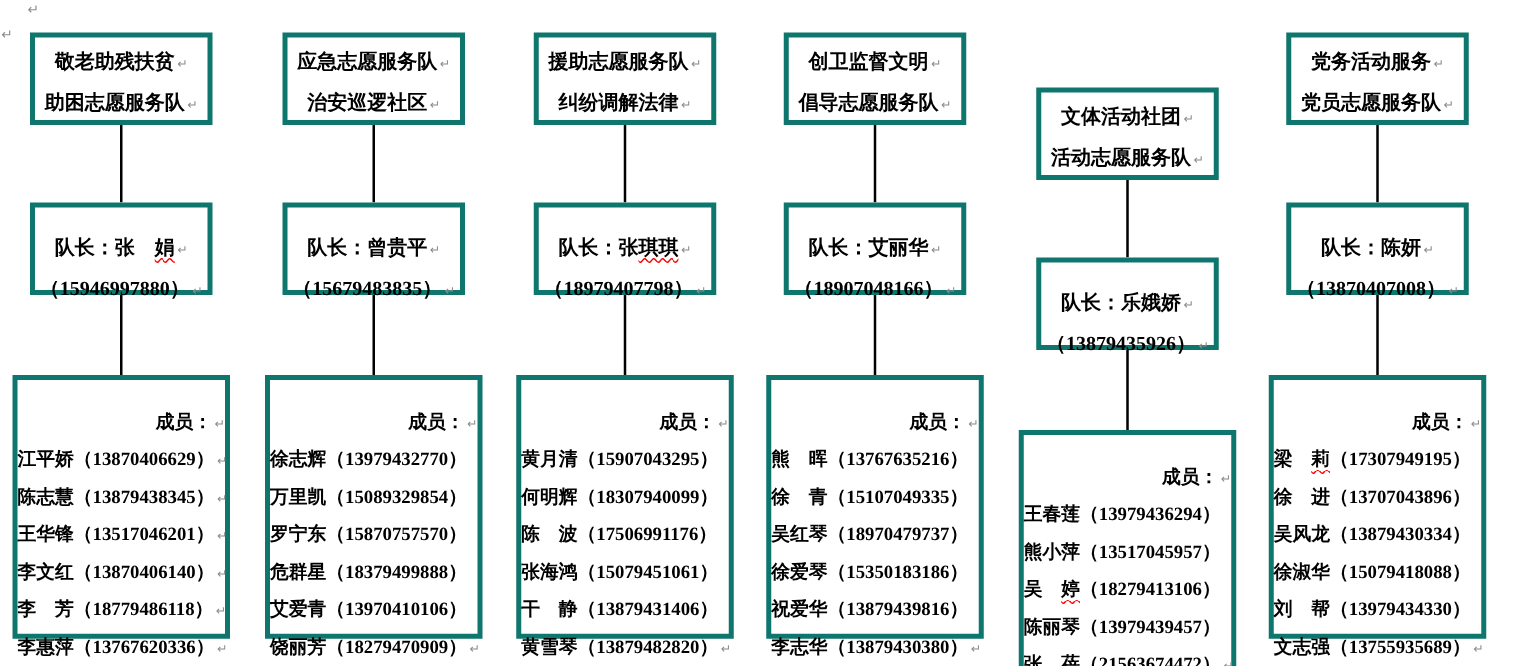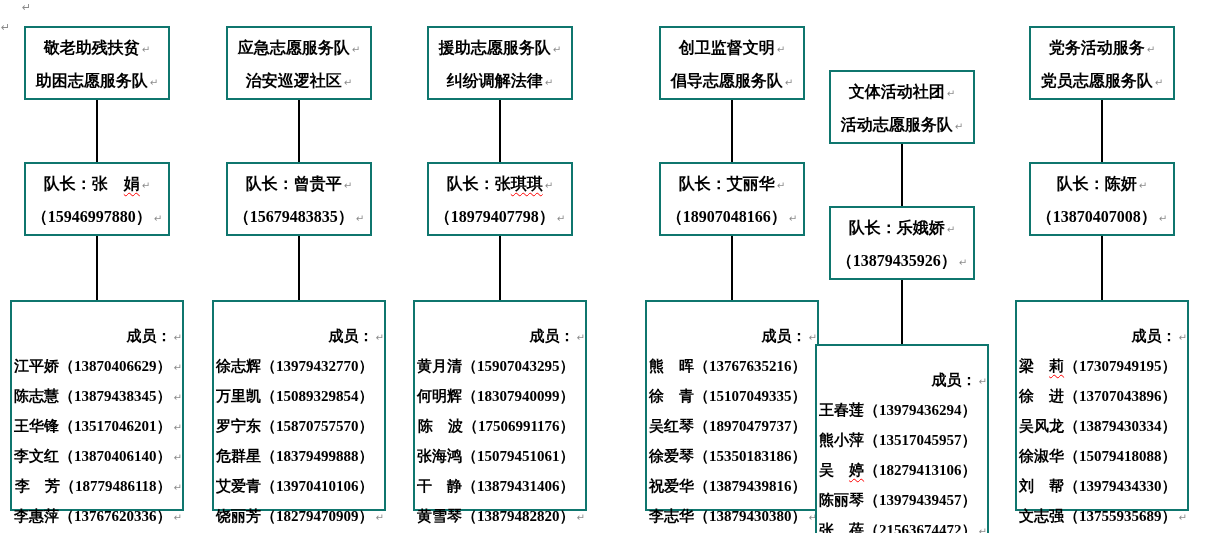--- a/index.html
+++ b/index.html
@@ -11,27 +11,27 @@
   }
   .page-mark { position:absolute; color:#8c8c8c; font-size:11px; font-weight:normal;
     font-family:"DejaVu Sans", sans-serif; }
   .page-mark.pm1 { left:22px; top:1px; }
   .page-mark.pm2 { left:1px; top:21px; }
 
   .column { position:absolute; top:0; width:174px; height:533px; }
   .column:nth-child(1){ left:10px; }
   .column:nth-child(2){ left:212px; }
   .column:nth-child(3){ left:413px; }
-  .column:nth-child(4){ left:613px;margin-left:32px; }
+  .column:nth-child(4){ left:613px; }
   .column:nth-child(5){ left:815px;margin-top:44px; }
   .column:nth-child(6){ left:1015px; }
 
-  .box { position:absolute; border:2px solid #0f766e; background:#fff; }
+  .box { position:absolute; border:4px solid #0f766e; background:#fff; }
   .top-box    { left:14px; top:26px;  width:146px; height:74px;  padding-top:4px; text-align:center; }
-  .leader-box { left:14px; top:162px; width:146px; height:74px;  padding-top:4px; text-align:center; }
+  .leader-box { left:14px; top:162px; width:146px; height:74px;  padding-top:17px; text-align:center; }
   .members-box{ left:0;    top:300px; width:174px; height:211px; padding-top:20px; text-align:right; }
 
   .conn { position:absolute; left:86px; width:2px; background:#000; }
   .conn1 { top:100px; height:62px; }
   .conn2 { top:236px; height:64px; }
 
   .line { line-height:31px; font-size:16px; white-space:nowrap; }
   .members-box .line { line-height:29px; font-size:15px; }
   .txt { white-space:pre; }
   .pilcrow { color:#8c8c8c; font-size:10px; font-weight:normal; margin-left:2px;

